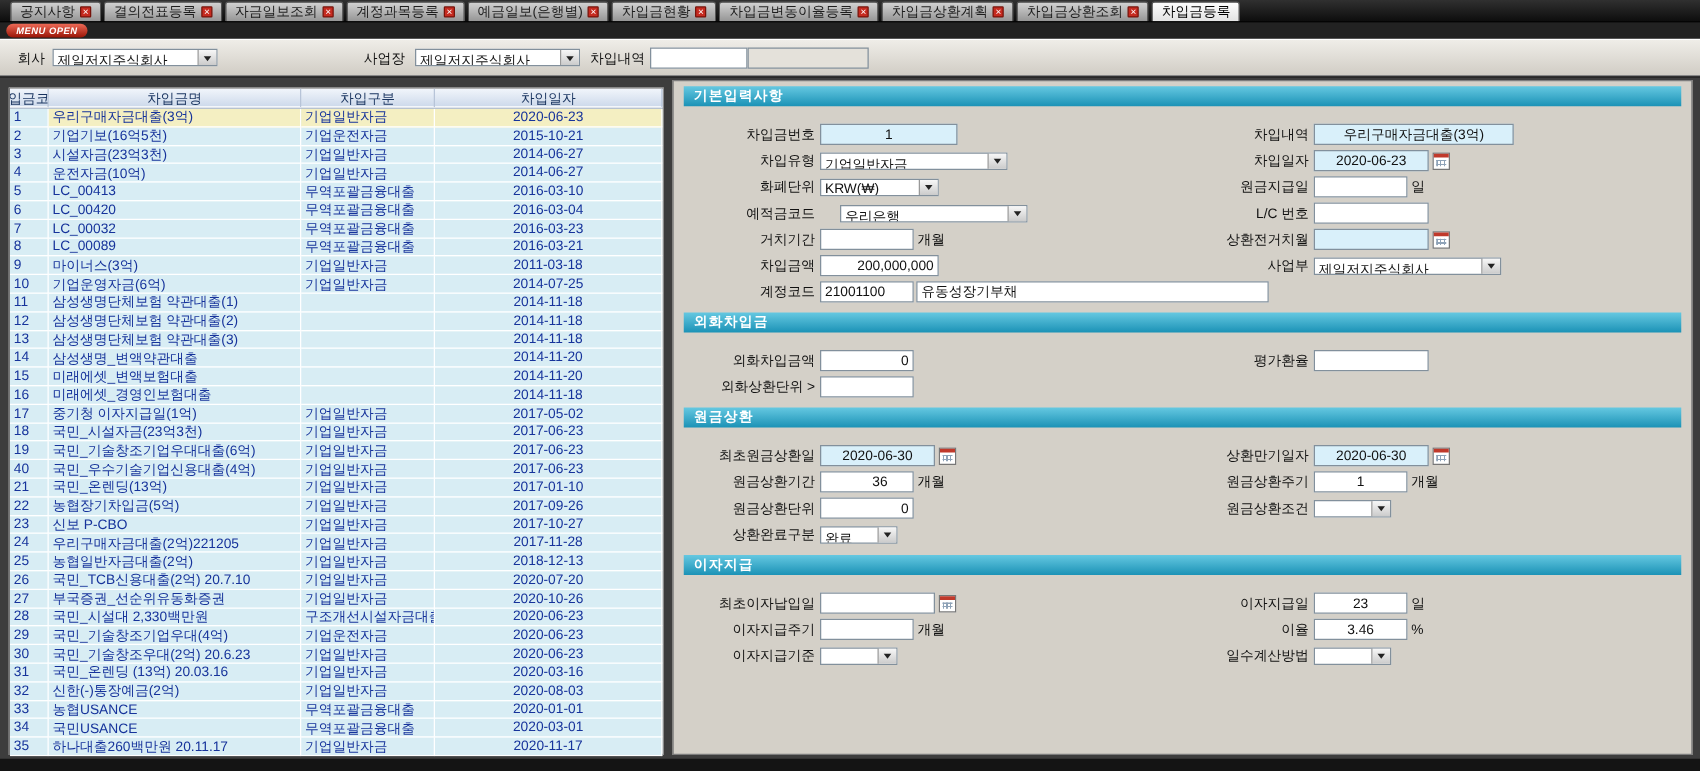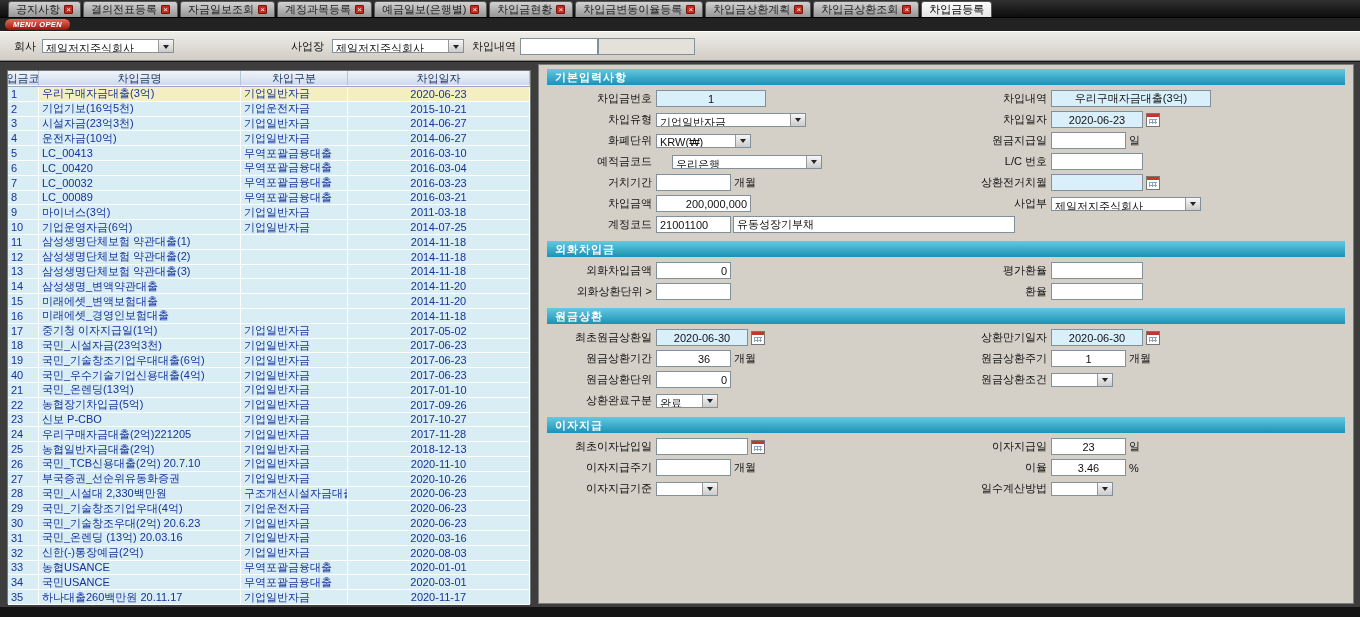--- a/index.html
+++ b/index.html
@@ -32,21 +32,21 @@
   .tcell{display:flex;align-items:center;padding:0 3px;border-right:1px solid #fff;border-bottom:1px solid #fff;overflow:hidden;white-space:nowrap}
   .c-code{width:31px;flex:none}
   .c-name{width:202px;flex:none}
   .c-type{width:107px;flex:none}
   .c-date{flex:1;justify-content:center}
   .trow.selected .tcell{background:#f4efc2}
   .trow.selected .c-code{background:#d8edf4}
 
   
   .form-panel{position:absolute;left:538px;top:2px;width:816px;height:540px;background:#d4d0c8;border:1px solid #7d7d7d;padding:4px 8px;font-size:11px;color:#111}
-  .sec-head{height:16px;line-height:16px;background:linear-gradient(#65c8e1,#1b92b6);color:#fff;font-weight:bold;padding-left:8px;margin:6px 0 3px;font-size:11px;letter-spacing:1px}
+  .sec-head{height:16px;line-height:16px;background:linear-gradient(#65c8e1,#1b92b6);color:#fff;font-weight:bold;padding-left:8px;margin:6px 0 12px;font-size:11px;letter-spacing:1px}
   .sec-head:first-child{margin-top:0}
   .frow{display:flex;align-items:center;height:21px}
   .fcell{display:flex;align-items:center}
   .fcell>*{flex:none}
   .fcell.left{width:410px}
   .fcell.right{flex:1}
   .flabel{text-align:right;margin-right:4px}
   .left .flabel{width:105px}
   .right .flabel{width:90px}
   .unit{margin-left:3px}
@@ -287,21 +287,21 @@
         <div class="trow">
           <div class="tcell c-code">25</div>
           <div class="tcell c-name">농협일반자금대출(2억)</div>
           <div class="tcell c-type">기업일반자금</div>
           <div class="tcell c-date">2018-12-13</div>
         </div>
         <div class="trow">
           <div class="tcell c-code">26</div>
           <div class="tcell c-name">국민_TCB신용대출(2억) 20.7.10</div>
           <div class="tcell c-type">기업일반자금</div>
-          <div class="tcell c-date">2020-11-10</div>
+          <div class="tcell c-date">2020-07-20</div>
         </div>
         <div class="trow">
           <div class="tcell c-code">27</div>
           <div class="tcell c-name">부국증권_선순위유동화증권</div>
           <div class="tcell c-type">기업일반자금</div>
           <div class="tcell c-date">2020-10-26</div>
         </div>
         <div class="trow">
           <div class="tcell c-code">28</div>
           <div class="tcell c-name">국민_시설대 2,330백만원</div>
@@ -447,24 +447,20 @@
         <div class="fcell right">
           <span class="flabel">평가환율</span>
           <input class="f" value="" style="width: 92px;">
         </div>
       </div>
       <div class="frow">
         <div class="fcell left">
           <span class="flabel">외화상환단위 &gt;</span>
           <input class="f" value="" style="width: 75px;">
         </div>
-        <div class="fcell right">
-          <span class="flabel">환율</span>
-          <input class="f" value="" style="width: 92px;">
-        </div>
       </div>
       <div class="sec-head">원금상환</div>
       <div class="frow">
         <div class="fcell left">
           <span class="flabel">최초원금상환일</span>
           <input class="f cyan center" value="2020-06-30" style="width: 92px;">
           <span class="cal"></span>
         </div>
         <div class="fcell right">
           <span class="flabel">상환만기일자</span>

